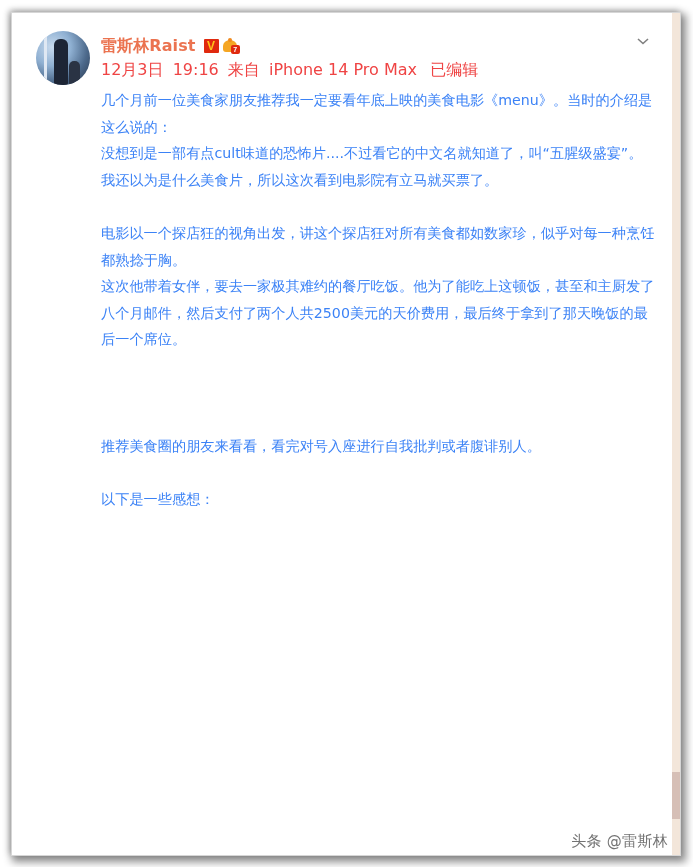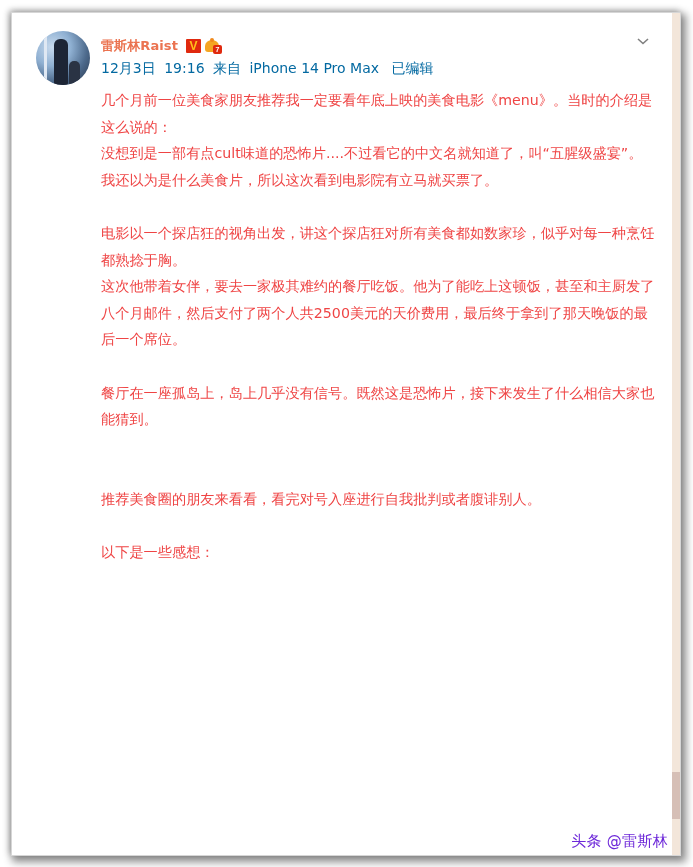--- a/index.html
+++ b/index.html
@@ -73,21 +73,21 @@
       top: 22px;
     }
     .username-row {
       display: flex;
       align-items: center;
       height: 22px;
     }
     .username {
       color: #eb7350;
       font-weight: bold;
-      font-size: 13px;
+      font-size: 16px;
       letter-spacing: 0.1px;
     }
     .badge-v {
       display: inline-flex;
       align-items: center;
       justify-content: center;
       width: 15px;
       height: 14px;
       margin-left: 8px;
       background: #e0290e;
@@ -126,55 +126,55 @@
       color: #ffffff;
       font-size: 7px;
       line-height: 9px;
       text-align: center;
       border-radius: 2px;
       font-family: "Liberation Sans", sans-serif;
       font-weight: bold;
     }
     .meta {
       margin-top: 3px;
-      font-size: 14px;
-      color: #0369a1;
+      font-size: 16px;
+      color: #ef4444;
       white-space: nowrap;
     }
     .meta span + span { margin-left: 4px; }
     .meta .edited { margin-left: 8px; }
     .chevron {
       position: absolute;
       right: 30px;
       top: 23px;
       width: 14px;
       height: 10px;
     }
     .content {
       position: absolute;
       left: 89px;
       top: 74px;
       width: 560px;
       font-size: 14.2px;
       line-height: 26.6px;
-      color: #ef4444;
+      color: #3b82f6;
     }
     .content p {
       margin: 0;
       word-break: break-all;
     }
     .content .gap {
       height: 26.6px;
     }
     .watermark {
       position: absolute;
       right: 10px;
       bottom: 4px;
       font-size: 15px;
-      color: #6d28d9;
+      color: #737373;
       background: rgba(255,255,255,0.85);
       padding: 0 2px;
       letter-spacing: 0.3px;
       margin-top: 40px;
     }
   </style>
 </head>
 <body>
 
 <div class="frame">
@@ -209,21 +209,20 @@
   </svg>
 
   <div class="content" id="post-content">
       <p>几个月前一位美食家朋友推荐我一定要看年底上映的美食电影《menu》。当时的介绍是这么说的：</p>
       <p>没想到是一部有点cult味道的恐怖片....不过看它的中文名就知道了，叫“五腥级盛宴”。</p>
       <p>我还以为是什么美食片，所以这次看到电影院有立马就买票了。</p>
       <div class="gap"></div>
       <p>电影以一个探店狂的视角出发，讲这个探店狂对所有美食都如数家珍，似乎对每一种烹饪都熟捻于胸。</p>
       <p>这次他带着女伴，要去一家极其难约的餐厅吃饭。他为了能吃上这顿饭，甚至和主厨发了八个月邮件，然后支付了两个人共2500美元的天价费用，最后终于拿到了那天晚饭的最后一个席位。</p>
       <div class="gap"></div>
-      <p>餐厅在一座孤岛上，岛上几乎没有信号。既然这是恐怖片，接下来发生了什么相信大家也能猜到。</p>
       <div class="gap"></div>
       <div class="gap"></div>
       <p>推荐美食圈的朋友来看看，看完对号入座进行自我批判或者腹诽别人。</p>
       <div class="gap"></div>
       <p>以下是一些感想：</p>
       <div class="gap"></div>
       <div class="gap"></div>
     </div>
 
   <div class="scroll-track">

